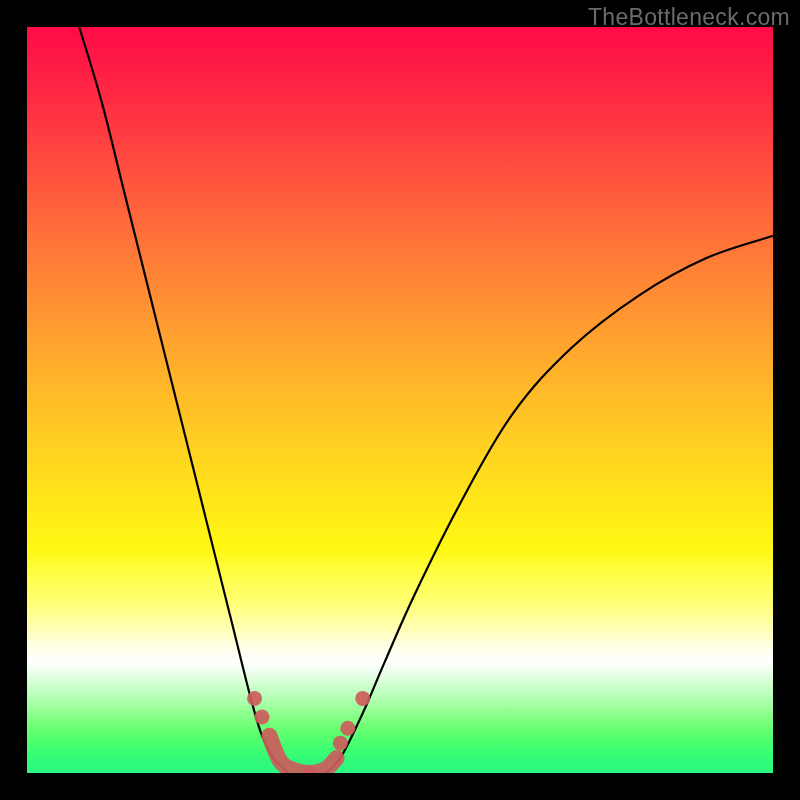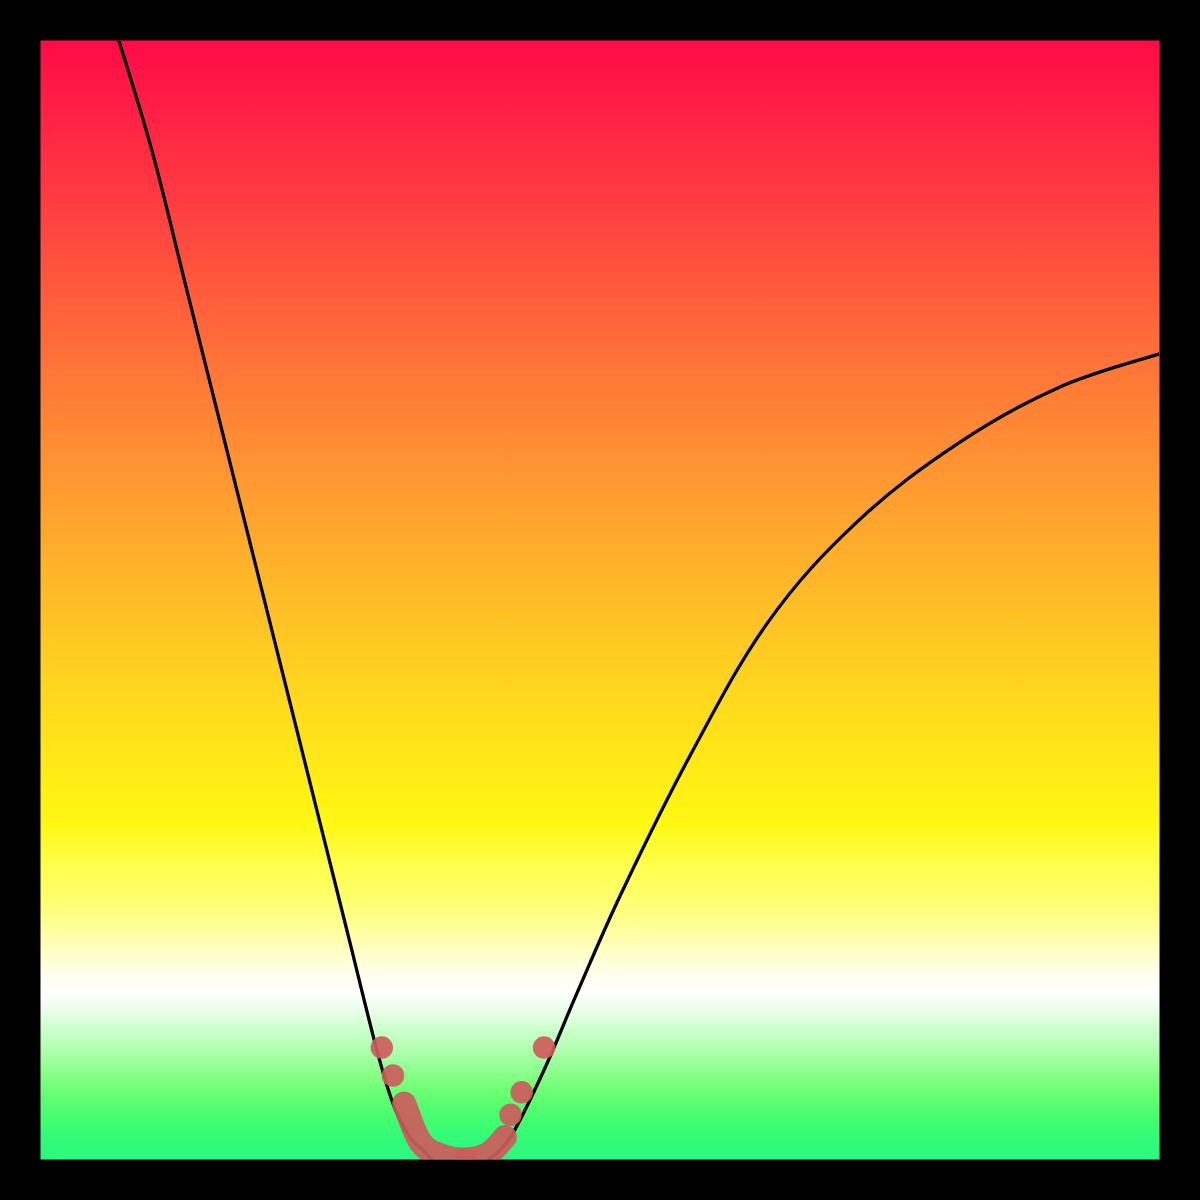--- a/index.html
+++ b/index.html
@@ -86,20 +86,21 @@
   }
   .marker-dot {
     fill: #cd5c5c;
     fill-opacity: 0.92;
   }
 </style>
 </head>
 <body>
 
 <div class="frame">
+  <div class="watermark">TheBottleneck.com</div>
 
   <div class="plot-area">
     <svg class="curves" viewBox="0 0 746 746" preserveAspectRatio="none">
       <path id="left-curve" class="curve" d="M 52.220000000000006 0 C 56.248400000000004 13.428000000000004, 66.54320000000001 45.05840000000002, 74.60000000000001 74.60000000000002 C 82.6568 104.14160000000003, 88.92320000000001 131.89280000000002, 96.98 164.12 C 105.0368 196.3472, 111.3032 221.4128, 119.36 253.64 C 127.4168 285.86719999999997, 133.6832 310.9328, 141.74 343.15999999999997 C 149.79680000000002 375.38719999999995, 156.0632 400.4528, 164.12 432.68 C 172.17680000000001 464.9072, 179.1146 492.65840000000003, 186.5 522.2 C 193.8854 551.7416000000001, 198.436 569.944, 205.15 596.8 C 211.864 623.656, 218.4288 651.2579999999999, 223.79999999999998 671.4 C 229.17119999999997 691.542, 230.9616 697.9576000000001, 234.99 708.7 C 239.0184 719.4424, 242.823 725.7088000000001, 246.18 731.08 C 249.537 736.4512, 250.95440000000002 735.8543999999999, 253.64000000000001 738.54 C 256.3256 741.2256, 259.75719999999995 744.6572, 261.09999999999997 746"></path>
       <path id="right-curve" class="curve" d="M 298.40000000000003 746 C 301.0856 743.3144, 306.606 741.8224, 313.32 731.08 C 320.034 720.3376000000001, 327.6432 703.7764000000001, 335.7 686.32 C 343.7568 668.8636, 348.68039999999996 655.5848, 358.08 634.1 C 367.4796 612.6152000000001, 374.492 595.1588, 387.92 566.96 C 401.348 538.7612, 415.2235999999999 509.6672, 432.67999999999995 477.44 C 450.1364 445.2128, 464.75800000000004 416.1188, 484.90000000000003 387.92 C 505.04200000000003 359.7212, 521.7524000000001 342.26480000000004, 544.58 320.78000000000003 C 567.4076 299.2952, 587.5495999999999 284.6736, 611.7199999999999 268.56 C 635.8903999999999 252.44639999999998, 654.6896 242.0024, 678.86 231.26 C 703.0304 220.5176, 733.9148 212.9084, 746 208.88"></path>
       <path id="marker-path" class="marker-path" d="M 242.45000000000002 708.7 C 244.4642 713.3998, 248.9402 728.49884, 253.64000000000001 734.81 C 258.3398 741.1211599999999, 263.1888 741.7478, 268.56 743.762 C 273.9312 745.7761999999999, 278.10880000000003 746.26856, 283.48 746 C 288.8512 745.73144, 293.70020000000005 744.9556, 298.40000000000003 742.27 C 303.0998 739.5844, 307.57579999999996 733.0942, 309.59 731.08"></path>
       <g id="marker-dots">
           <circle cx="227.53" cy="671.4" r="7.5" class="marker-dot"></circle>
           <circle cx="234.99" cy="690.05" r="7.5" class="marker-dot"></circle>
           <circle cx="283.48" cy="746" r="7.5" class="marker-dot"></circle>

